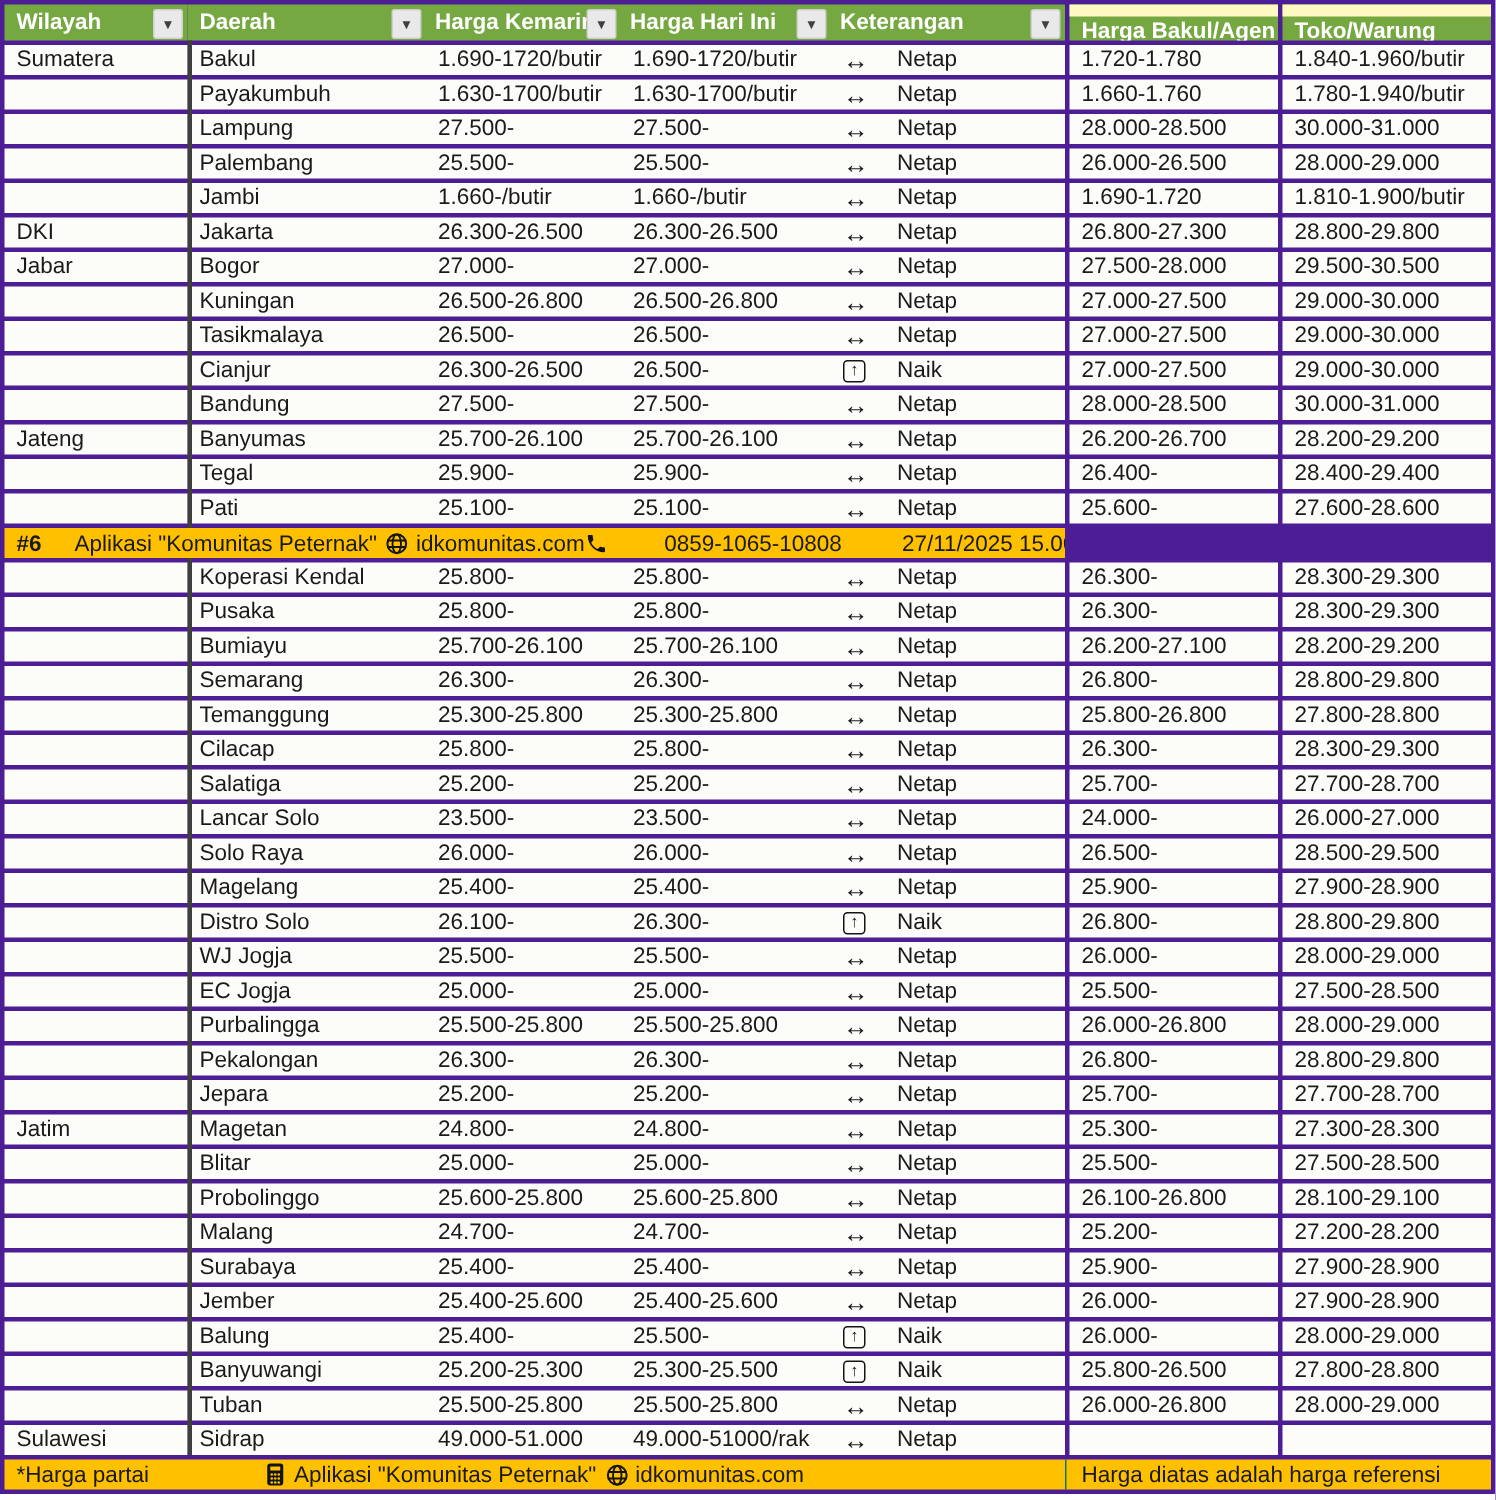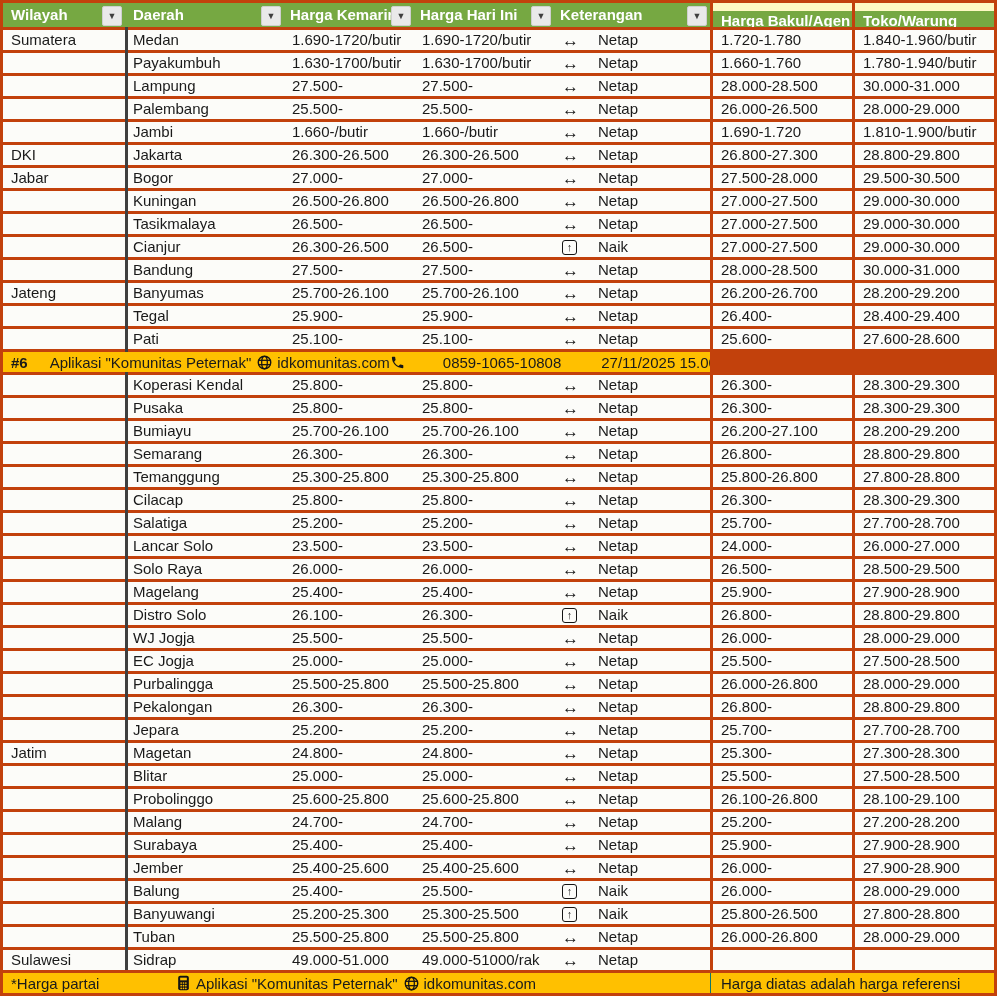--- a/index.html
+++ b/index.html
@@ -10,21 +10,21 @@
     font-size:15px;
     color:#1a1a1a;
   }
   .grid{
     display:grid;
     grid-template-columns:122px 159px 130px 140px 156px 3px 139px 3px 139px;
     grid-template-rows:24px;
     grid-auto-rows:20px;
     row-gap:3px;
     padding:3px;
-    background:#c2410c;
+    background:#4c1d95;
   }
   .c1{grid-column:1}.c2{grid-column:2}.c3{grid-column:3}.c4{grid-column:4}
   .c5{grid-column:5}.c7{grid-column:7}.c9{grid-column:9}
   .hdr{
     position:relative;
     background:#76A842;
     color:#ffffff;
     font-weight:bold;
     line-height:24px;
     padding:0 24px 0 8px;
@@ -149,21 +149,21 @@
       <span class="filter-btn">▼</span>
     </div>
     <div class="hdr hdr-right c7">
       <span>Harga Bakul/Agen</span>
     </div>
     <div class="hdr hdr-right c9">
       <span>Toko/Warung</span>
     </div>
 
   <div class="cell c1 c-wilayah">Sumatera</div>
-  <div class="cell c2 c-daerah">Medan</div>
+  <div class="cell c2 c-daerah">Bakul</div>
   <div class="cell c3 c-kemarin">1.690-1720/butir</div>
   <div class="cell c4 c-hariini">1.690-1720/butir</div>
   <div class="cell c5 c-ket">
     <span class="ket-icon">
           <span class="lr-arrow">↔</span>
         </span>
     <span class="ket-label">Netap</span>
   </div>
   <div class="cell c7 c-bakul">1.720-1.780</div>
   <div class="cell c9 c-toko">1.840-1.960/butir</div>

